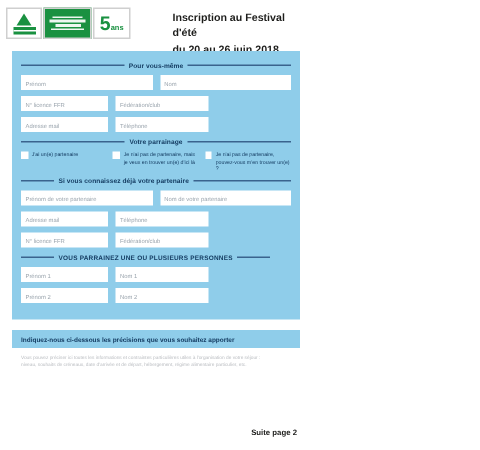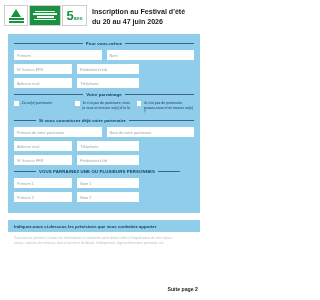--- a/index.html
+++ b/index.html
@@ -68,20 +68,21 @@
   }
   .ans-num { font-size: 13px; font-weight: bold; letter-spacing: -0.5px; }
   .ans-txt { font-size: 5px; font-weight: bold; margin-left: 0.5px; }
 
   .title {
     font-size: 7.1px;
     font-weight: bold;
     color: #1d1d1b;
     line-height: 1.45;
     padding-top: 2px;
+    margin-left: 23px;
   }
 
   
   .form-body {
     position: relative;
     margin: 0 8px;
     background: #8fcdea;
     padding: 4px 6px 7px 6px;
   }
 
@@ -174,21 +175,21 @@
       </div>
       <div class="logo-box logo-5ans">
         <div class="ans-wrap">
           <span class="ans-num">5</span>
           <span class="ans-txt">ans</span>
         </div>
       </div>
     </div>
     <div class="title">
       <div>Inscription au Festival d'été</div>
-      <div>du 20 au 47 juin 2026</div>
+      <div>du 20 au 26 juin 2018</div>
     </div>
   </div>
 
   <div class="form-body">
 
     <div class="legend">
       <div class="rule"></div>
       <span class="txt">Pour vous-même</span>
       <div class="rule"></div>
     </div>

